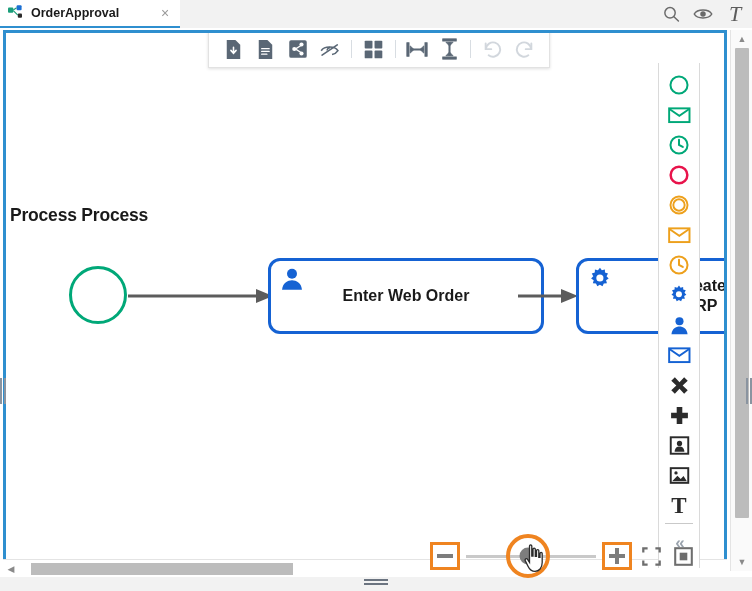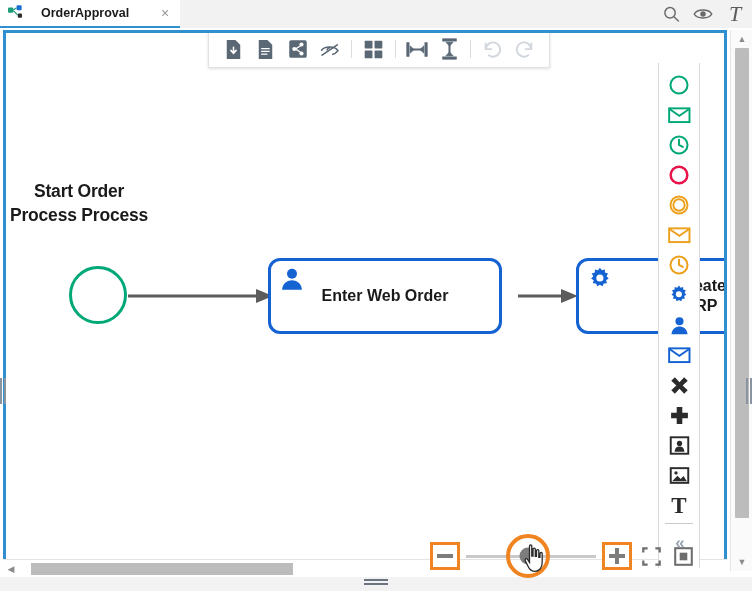--- a/index.html
+++ b/index.html
@@ -17,21 +17,21 @@
     background:#f2f2f2;
   }
   #tab {
     position:absolute; left:0; top:0; width:180px; height:28px;
     background:#ffffff; display:flex; align-items:center; padding:0 8px;
     border-bottom:2px solid #2f8fcf;
   }
   #tab .tabicon { width:16px; height:16px; position:relative; flex:0 0 16px; margin-right:7px; }
   #tab .tablabel {
     font-size:12.5px; font-weight:bold; color:#1a1a1a; flex:1 1 auto;
-    white-space:nowrap; overflow:hidden;margin-left:10px;
+    white-space:nowrap; overflow:hidden;
   }
   #tab .tabclose {
     font-size:14px; color:#9a9a9a; line-height:1; width:14px; text-align:center;
     cursor:pointer; font-family:"Liberation Sans", sans-serif;
   }
   #topicons { position:absolute; right:6px; top:0; height:28px; display:flex; align-items:center; gap:10px; }
   #topicons .ti { width:22px; height:22px; display:flex; align-items:center; justify-content:center; color:#6b6b6b; cursor:pointer; }
   #topicons .tText { font-family:"Liberation Serif", serif; font-size:22px; font-style:italic; color:#5c5c5c; line-height:1; }
 
   
@@ -178,31 +178,30 @@
       </span>
       <span class="ti tText">T</span>
     </div>
   </div>
 
   <div id="canvasframe">
     <div id="canvas">
 
       <div id="diagram">
 
-        <div class="proctitle" style="left:28px; top:146px;">Start Order</div>
         <div class="proctitle" style="left:4px; top:170px;">Process Process</div>
 
         <div class="startev" style="left:63px; top:233px;"></div>
 
         <svg class="arrow" style="left:122px; top:255px; width:145px; height:16px;" viewBox="0 0 145 16">
           <line x1="0" y1="8" x2="128" y2="8" stroke="#5c5c5c" stroke-width="3"></line>
           <polygon points="128,1 145,8 128,15" fill="#5c5c5c"></polygon>
         </svg>
 
-        <div class="task" style="left:262px; top:225px; width:234px;">
+        <div class="task" style="left:262px; top:225px; width:276px;">
           <span class="ticon">
             <svg viewBox="0 0 24 24" width="26" height="26" fill="currentColor">
               <circle cx="12" cy="7.2" r="4.6"></circle>
               <path d="M2.8 22 C3.4 15.6, 8 13.2, 12 13.2 C16 13.2, 20.6 15.6, 21.2 22 Z"></path>
             </svg>
           </span>
           <span class="tlabel">Enter Web Order</span>
         </div>
 
         <svg class="arrow" style="left:512px; top:255px; width:60px; height:16px;" viewBox="0 0 60 16">

